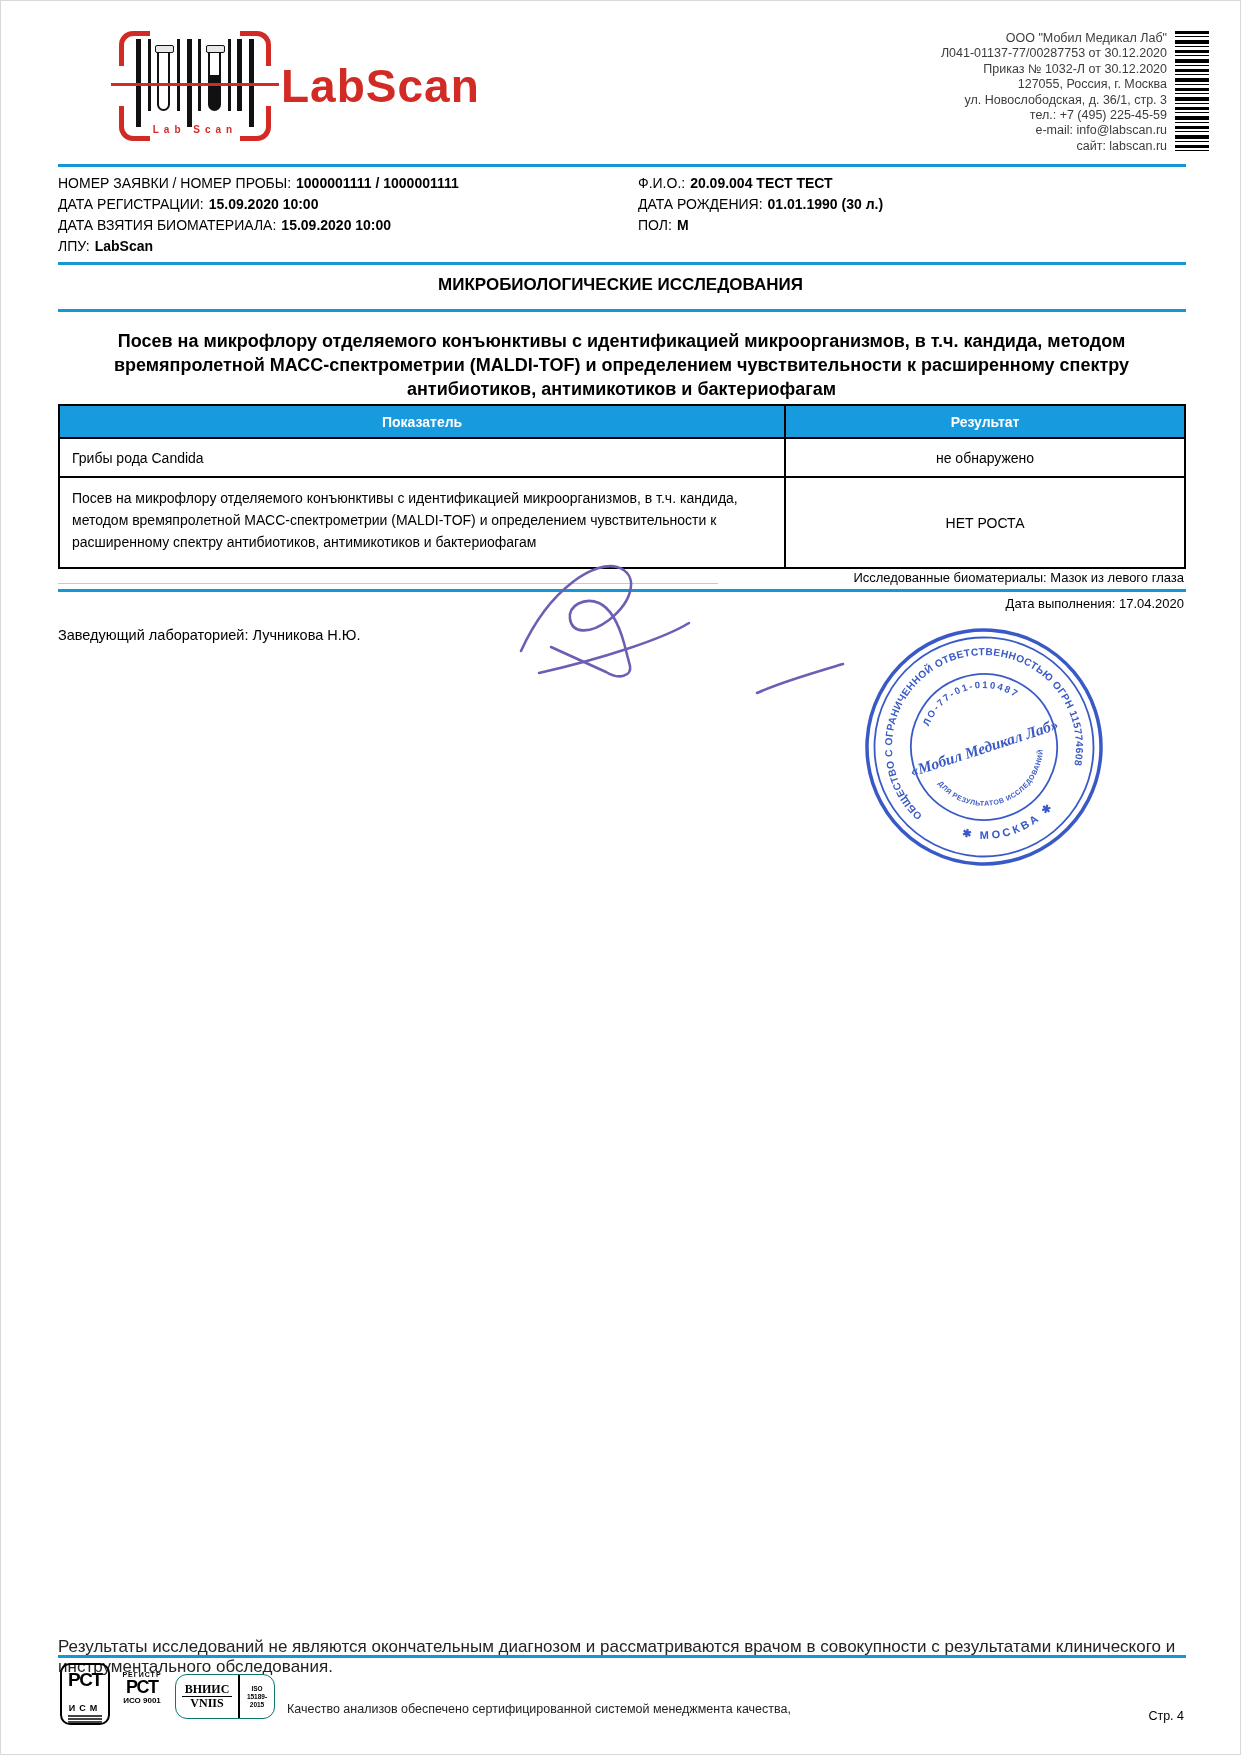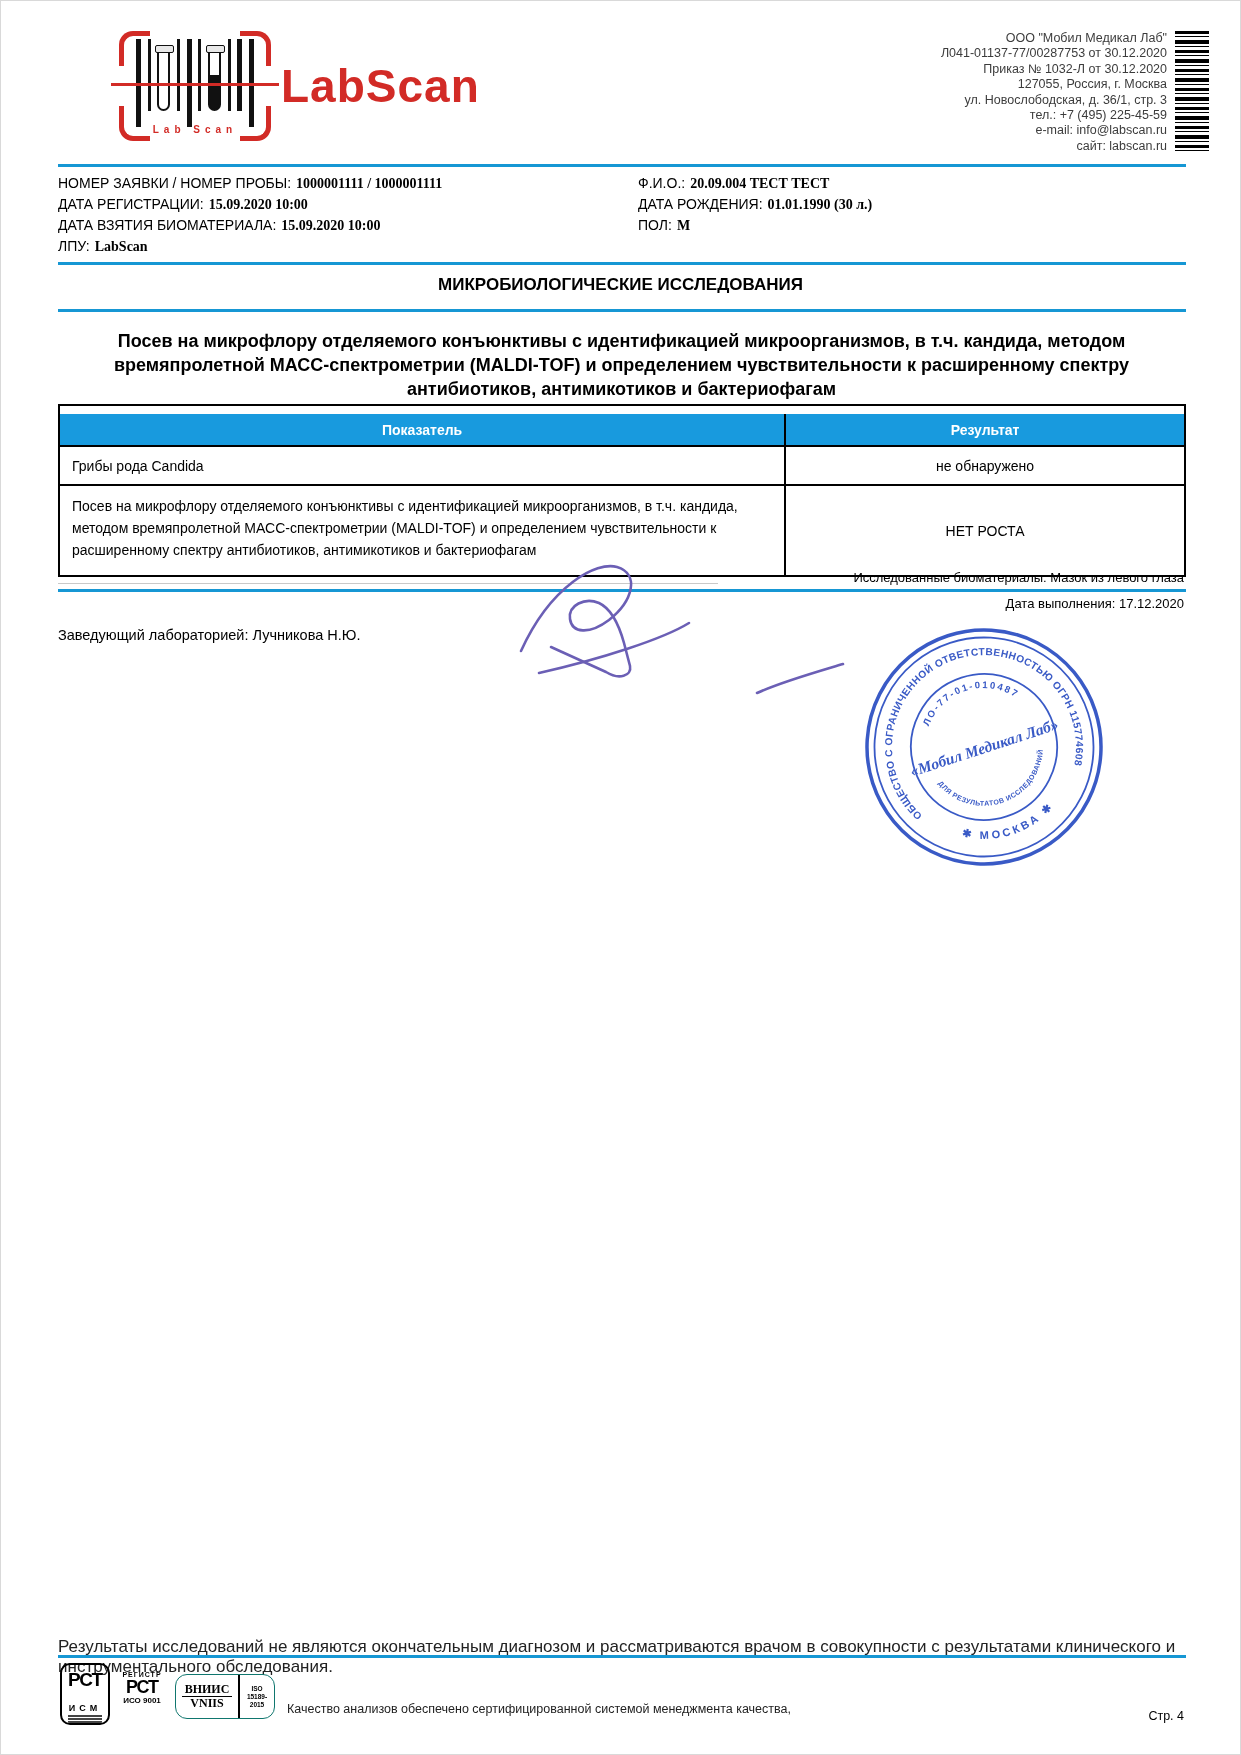--- a/index.html
+++ b/index.html
@@ -27,28 +27,28 @@
   .logo-text{margin-left:10px; color:#d22b26; font-size:46px; font-weight:bold; letter-spacing:1px;}
   .company{position:absolute; top:30px; right:73px; width:520px; text-align:right; font-size:12.5px; line-height:15.4px; color:#3c3c3c;}
   .barcode{position:absolute; top:30px; right:31px; width:34px; height:122px;
     background:repeating-linear-gradient(to bottom,#000 0 3px,#fff 3px 5px,#000 5px 6px,#fff 6px 9px,#000 9px 13px,#fff 13px 15px,#000 15px 16px,#fff 16px 19px);}
   
   .hline{position:absolute; left:57px; width:1128px; background:#1697d4;}
   .grayline{position:absolute; left:57px; width:660px; height:1px; background:#c9c9c9;}
   
   .pinfo{position:absolute; top:172px; font-size:14px; line-height:21px;}
   .pinfo.l{left:57px;} .pinfo.r{left:637px;}
-  .irow b{margin-left:5px;font-family:Liberation Serif, serif;}
+  .irow b{margin-left:5px;}
   
   .section-title{position:absolute; top:274px; left:0; width:100%; text-align:center; font-size:17px; font-weight:bold;}
   .test-title{position:absolute; top:328px; left:85px; width:1071px; text-align:center; font-size:18px; line-height:24px; font-weight:bold;}
   
   .rtable{position:absolute; top:403px; left:57px; width:1128px; border:2px solid #000; box-sizing:border-box; font-size:14px;}
   .rtable .tr{display:flex;}
-  .rtable .hdr{background:#189ade; color:#fff; font-weight:bold;margin-top:8px;}
+  .rtable .hdr{background:#189ade; color:#fff; font-weight:bold;}
   .rtable .c1{width:64.6%; border-right:2px solid #000; box-sizing:border-box; display:flex; align-items:center; padding:0 12px;}
   .rtable .c2{flex:1; display:flex; align-items:center; justify-content:center; padding:0 8px; text-align:center;}
   .rtable .hdr .c1{justify-content:center; height:31px;}
   .rtable .r1{border-top:2px solid #000; height:37px;}
   .rtable .r2{border-top:2px solid #000; min-height:89px;}
   .rtable .r2 .c1{padding:9px 12px; line-height:22px; align-items:flex-start;}
   
   .biomaterial{position:absolute; top:569px; right:56px; font-size:13px;}
   .exec-date{position:absolute; top:595px; right:56px; font-size:13px;}
   .signatory{position:absolute; top:626px; left:57px; font-size:14.5px;}
@@ -145,21 +145,21 @@
     </div>
     <div class="tr r2">
       <div class="c1">Посев на микрофлору отделяемого конъюнктивы с идентификацией микроорганизмов, в т.ч. кандида, методом времяпролетной МАСС-спектрометрии (MALDI-TOF) и определением чувствительности к расширенному спектру антибиотиков, антимикотиков и бактериофагам</div>
       <div class="c2">НЕТ РОСТА</div>
     </div>
   </div>
 
   <div class="grayline" style="top:582px;"></div>
   <div class="biomaterial">Исследованные биоматериалы: Мазок из левого глаза</div>
   <div class="hline" style="top:588px;height:2.5px;"></div>
-  <div class="exec-date">Дата выполнения: 17.12.2020</div>
+  <div class="exec-date">Дата выполнения: 17.04.2020</div>
 
   <div class="signatory">Заведующий лабораторией: Лучникова Н.Ю.</div>
 
   <svg class="sign-svg" width="400" height="160" viewBox="0 0 400 160">
     <g fill="none" stroke="#6b5fb5" stroke-width="2.6" stroke-linecap="round">
       <path d="M 40 98 C 70 32, 116 8, 136 14 C 159 21, 152 48, 128 67 C 108 82, 91 80, 89 66 C 87 52, 104 44, 118 50 C 131 56, 138 72, 143 90 L 149 113 C 151 123, 138 127, 125 119 L 70 94"></path>
       <path d="M 58 120 C 120 106, 182 86, 208 70"></path>
       <path d="M 276 140 C 300 129, 332 120, 362 111"></path>
     </g>
   </svg>

